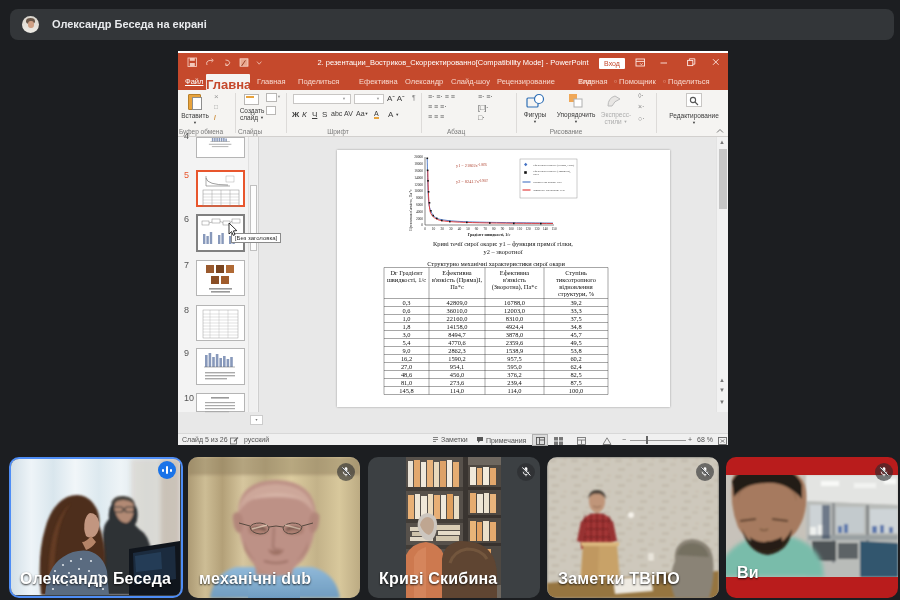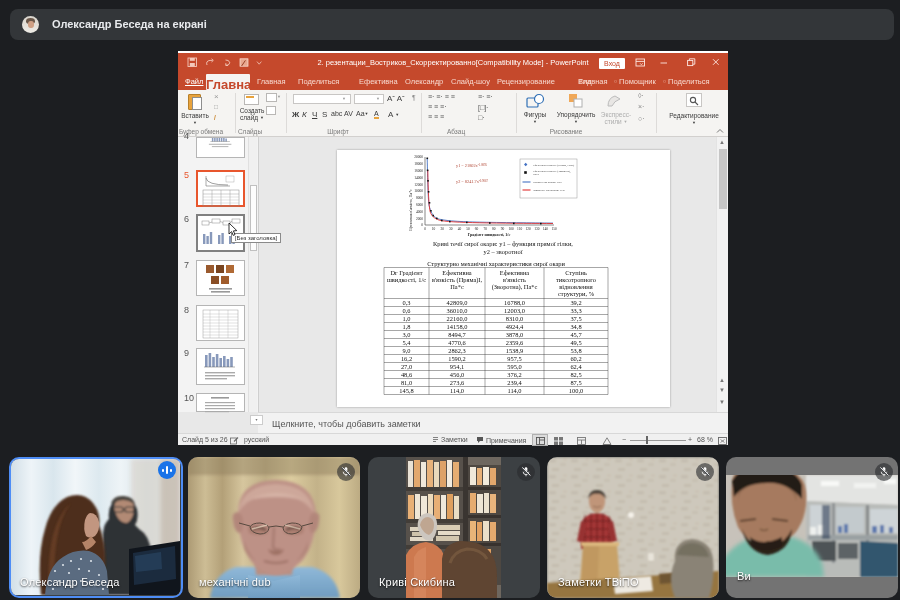--- a/index.html
+++ b/index.html
@@ -43,21 +43,21 @@
 #slide { position:absolute; left:78px; top:13px; width:333px; height:257px; background:#fff; box-shadow:0 0 2px rgba(0,0,0,.35); }
 #vscroll { position:absolute; left:538px; top:86px; width:12px; height:275px; background:#f2f2f2; border-left:1px solid #e3e3e3; }
 #vscroll .vth { position:absolute; left:2px; top:12px; width:8px; height:60px; background:#c6c6c6; }
 
 #notes { position:absolute; left:80px; top:361px; width:470px; height:21px; background:#f2f2f2; border-top:1px solid #d8d8d8; }
 #notes .nt { position:absolute; left:14px; top:6px; font-size:9px; color:#555; }
 #statusbar { position:absolute; left:0; top:382px; width:550px; height:12px; background:#f0f0f0; border-top:1px solid #d8d8d8; font-size:7px; color:#555; }
 
 
 .tile { position:absolute; top:457px; height:141px; border-radius:10px; background:#3c4043; overflow:hidden; }
-.name { position:absolute; left:11px; bottom:10px; color:#fff; font-size:11px; font-weight:normal; text-shadow:0 1px 2px rgba(0,0,0,.8); letter-spacing:.2px; z-index:30;}
+.name { position:absolute; left:11px; bottom:10px; color:#fff; font-size:16px; font-weight:bold; text-shadow:0 1px 2px rgba(0,0,0,.8); letter-spacing:.2px; z-index:30;}
 .micoff { position:absolute; top:6px; right:5px; width:18px; height:18px; border-radius:50%; background:rgba(40,42,45,.6); z-index:30;}
 .micoff svg { position:absolute; left:3px; top:3px; }
 </style>
 </head>
 <body>
 <div id="stage">
 
   <div id="topbar">
     <div class="av"></div>
     <div class="tx">Олександр Беседа на екрані</div>
@@ -474,23 +474,20 @@
 
       </div>
     </div>
     <div id="vscroll">
       <div class="rbtn" style="left:2px;top:2px;color:#777;font-size:6px;">▲</div>
       <div class="vth"></div>
       <div class="rbtn" style="left:2px;top:240px;color:#777;font-size:6px;">▲</div>
       <div class="rbtn" style="left:2px;top:250px;color:#777;font-size:6px;">▼</div>
       <div class="rbtn" style="left:2px;top:262px;color:#777;font-size:6px;">▼</div>
     </div>
-    <div id="notes">
-        <div class="nt">Щелкните, чтобы добавить заметки</div>
-      </div>
     <div class="abs" style="left:72px;top:364px;width:13px;height:10px;background:#fff;border:1px solid #ccc;color:#777;text-align:center;font-size:3.5px;line-height:9px;">▼</div>
     <div id="statusbar">
       <div class="abs" style="left:4px;top:2px;">Слайд 5 из 26</div>
       <svg class="abs" style="left:52px;top:3px;" width="9" height="8" viewBox="0 0 9 8" fill="none" stroke="#666" stroke-width=".8">
           <rect x="0.5" y="1" width="6" height="6"></rect>
           <path d="M4 4.5 L8 0.5" stroke-width="1.1"></path>
         </svg>
       <div class="abs" style="left:66px;top:2px;">русский</div>
       <div class="abs" style="left:254px;top:2px;"><svg width="7" height="7" viewBox="0 0 7 7" fill="none" stroke="#666" stroke-width=".8" style="vertical-align:-1px;">
             <path d="M1 1.5 L6 1.5 M1 3.5 L6 3.5 M1 5.5 L4 5.5"></path>
@@ -815,21 +812,21 @@
         <svg width="12" height="12" viewBox="0 0 24 24">
           <rect x="9.3" y="2.5" width="5.4" height="10" rx="2.7" fill="#fff"></rect>
           <path d="M6.3 11.5 a5.7 5.7 0 0 0 11.4 0" stroke="#fff" stroke-width="1.7" fill="none"></path>
           <line x1="12" y1="17.2" x2="12" y2="20.5" stroke="#fff" stroke-width="1.7"></line>
           <line x1="4.2" y1="3.4" x2="20.2" y2="19.4" stroke="#4a4d50" stroke-width="3.6"></line>
           <line x1="4.8" y1="2.8" x2="20.8" y2="18.8" stroke="#fff" stroke-width="1.7"></line>
         </svg>
       </div>
     <div class="name">Заметки ТВіПО</div>
   </div>
-  <div class="tile" id="t5" style="left:726px; width:172px; background:#737373;">
+  <div class="tile" id="t5" style="left:726px; width:172px; background:#b91c1c;">
     <svg width="172" height="102" viewBox="0 0 172 102" style="display:block;position:absolute;left:0;top:18px;">
       <defs>
         <filter id="b5" x="-20%" y="-20%" width="140%" height="140%">
             <feGaussianBlur stdDeviation="1"></feGaussianBlur>
           </filter>
         <filter id="b5b" x="-20%" y="-20%" width="140%" height="140%">
             <feGaussianBlur stdDeviation="2"></feGaussianBlur>
           </filter>
       </defs>
       <rect width="172" height="102" fill="#c7c2ba"></rect>

